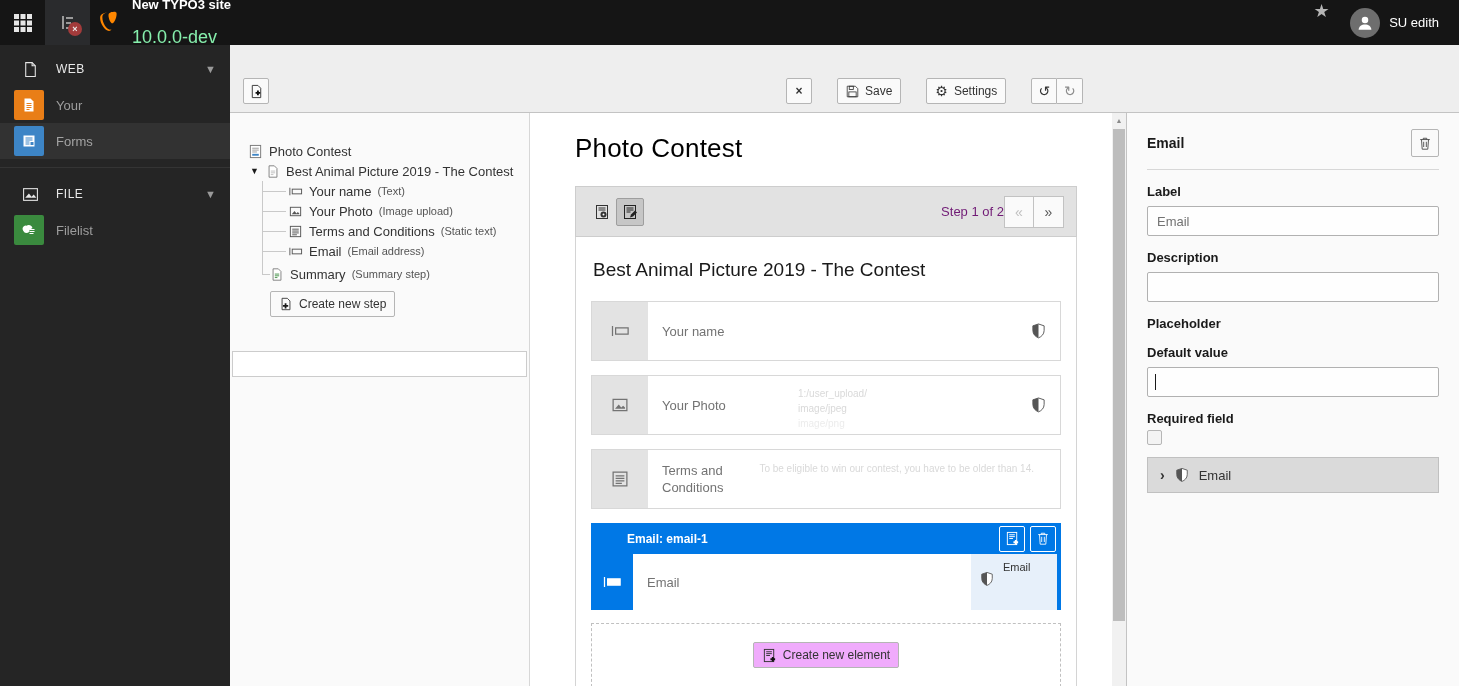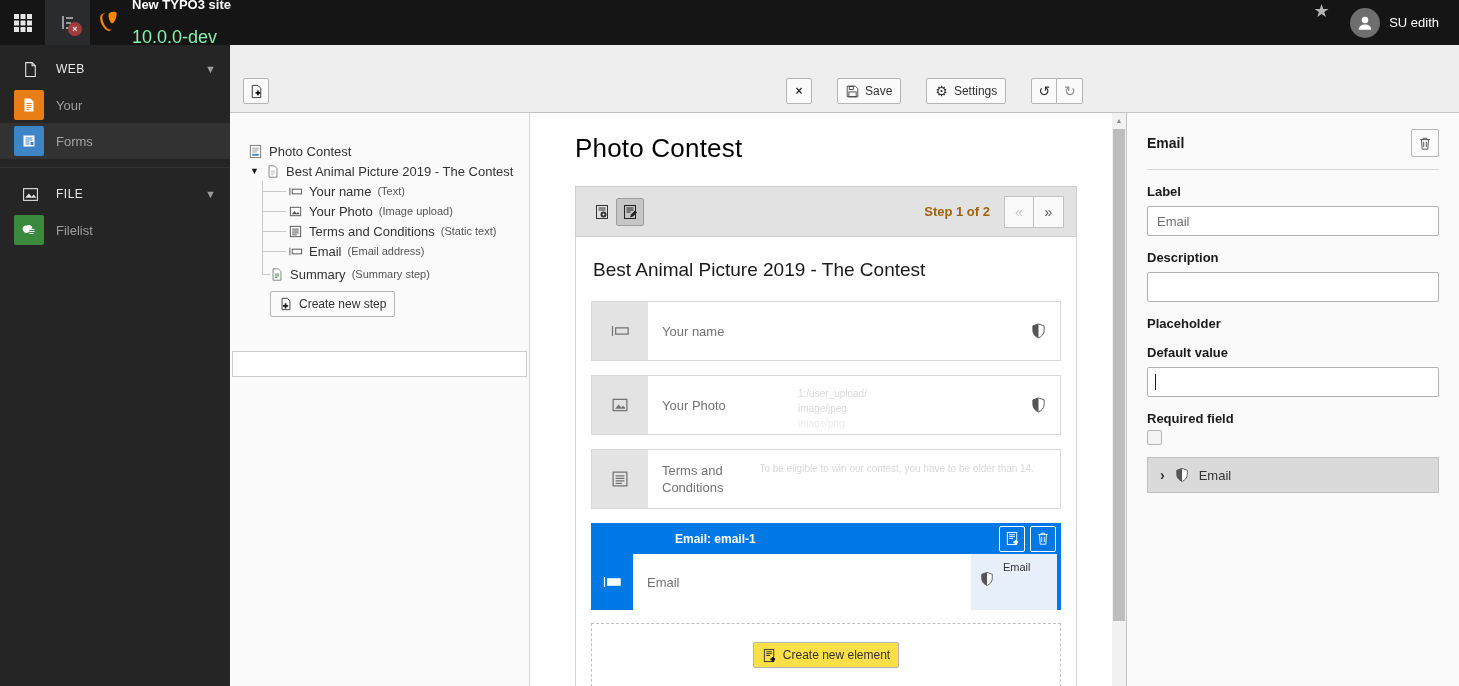--- a/index.html
+++ b/index.html
@@ -57,38 +57,38 @@
   .create-step-btn { position:absolute; left:40px; top:178px; }
 
   
   .stage { position:absolute; left:530px; top:113px; width:582px; height:573px; background:#fff; overflow:hidden; }
   .stage-title { position:absolute; left:45px; top:20px; font-size:26px; font-weight:300; color:#000; letter-spacing:.2px; }
   .formwrap { position:absolute; left:45px; top:73px; width:502px; }
   .fw-header { height:51px; background:#e2e2e2; border:1px solid #cdcdcd; display:flex; align-items:center; padding:0 12px; }
   .toggle-btn { width:28px; height:28px; display:inline-flex; align-items:center; justify-content:center; background:#e2e2e2; border:1px solid transparent; border-radius:2px; cursor:pointer; color:#333; }
   .toggle-btn.pressed { background:#c6c6c6; border-color:#9e9e9e; }
   .fw-header .spacer { flex:1; }
-  .step-ind { font-weight:bold; color:#a16207; margin-right:14px; }
+  .step-ind { font-weight:normal; color:#701a75; }
   .pag-btn { width:30px; height:32px; background:#fafafa; border:1px solid #c2c2c2; display:inline-flex; align-items:center; justify-content:center; font-size:14px; cursor:pointer; }
   .pag-btn.disabled { color:#c0c0c0; }
   .pag-btn.on { color:#555; }
   .fw-body { background:#fff; border:1px solid #d4d4d4; border-top:none; padding:20px 15px 16px 15px; height:540px; }
   .form-h2 { font-size:19px; color:#1a1a1a; font-weight:400; margin:2px 0 20px 2px; }
   .el-row { position:relative; display:flex; border:1px solid #d8d8d8; height:60px; margin-bottom:14px; background:#fff; cursor:pointer; }
   .el-ic { width:56px; background:#e3e3e3; display:flex; align-items:center; justify-content:center; color:#737373; }
   .el-main { flex:1; display:flex; align-items:center; padding:0 14px; color:#737373; position:relative; }
   .el-shield { position:absolute; right:14px; top:50%; transform:translateY(-50%); }
   .faded { color:#d9d9d9; font-size:10px; line-height:15px; }
   .faded-block { position:absolute; left:150px; top:10px; }
   .faded-line3 { color:#ececec; }
   .faded-right { position:absolute; right:26px; top:11px; }
   .el-label-wrap { max-width:110px; line-height:17px; }
 
   .sel-el { background:#0078e6; margin-bottom:13px; cursor:pointer; }
-  .sel-el-h { height:31px; display:flex; align-items:center; padding-left:84px; padding-right:5px; }
+  .sel-el-h { height:31px; display:flex; align-items:center; padding-left:36px; padding-right:5px; }
   .sel-el-h .sel-title { color:#fff; font-weight:bold; font-size:12px; flex:1; }
   .mini-btn { width:26px; height:26px; border:1px solid #fff; border-radius:2px; display:inline-flex; align-items:center; justify-content:center; margin-left:5px; cursor:pointer; }
   .sel-el-b { display:flex; height:56px; margin:0 4px 8px 0; }
   .sel-ic { width:42px; display:flex; align-items:center; justify-content:center; color:#fff; }
   .sel-main { flex:1; background:#fff; display:flex; align-items:center; padding:0 14px; color:#737373; }
   .sel-val { width:86px; background:#e7f0fa; position:relative; }
   .sel-val .vlabel { position:absolute; left:32px; top:7px; font-size:11px; color:#333; }
   .sel-val .vshield { position:absolute; left:9px; top:17px; }
 
   .dashed-box { border:1px dashed #c0c0c0; height:64px; display:flex; align-items:center; justify-content:center; }
@@ -502,21 +502,21 @@
               <svg width="14" height="16" viewBox="0 0 16 17">
                   <path d="M8 1l6 2v5c0 4-3 6.7-6 7.8C5 14.7 2 12 2 8V3z" fill="#fff" stroke="#555"></path>
                   <path d="M8 1L2 3v5c0 4 3 6.7 6 7.8z" fill="#555"></path>
                 </svg>
             </span>
           </div>
         </div>
       </div>
 
       <div class="dashed-box">
-        <button class="btn" style="background:#fde047">
+        <button class="btn" style="background:#f0abfc">
           <span>
             <svg width="15" height="15" viewBox="0 0 16 16">
                 <rect x="2.5" y="1.5" width="10" height="13" fill="none" stroke="#333"></rect>
                 <g stroke="#333">
                   <path d="M4.5 4h6M4.5 6h6M4.5 8h4"></path>
                 </g>
                 <g stroke="#111" stroke-width="2">
                   <path d="M11.5 9.5v5M9 12h5"></path>
                 </g>
               </svg>

